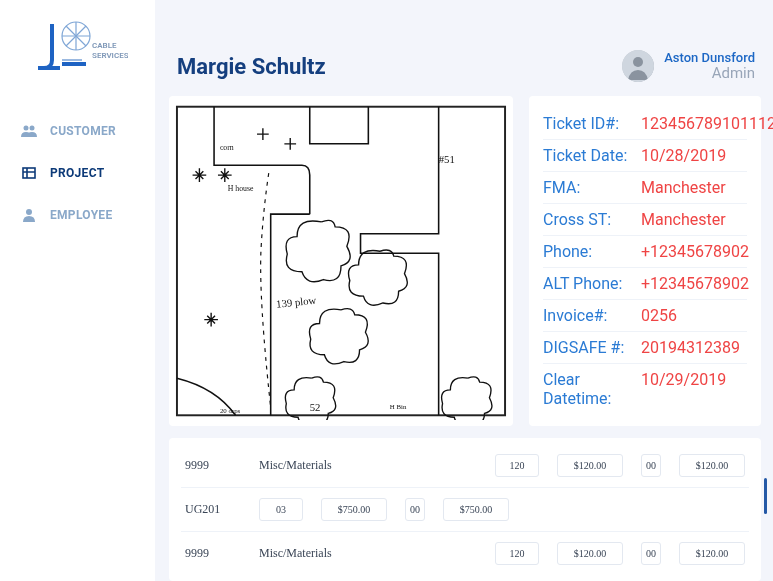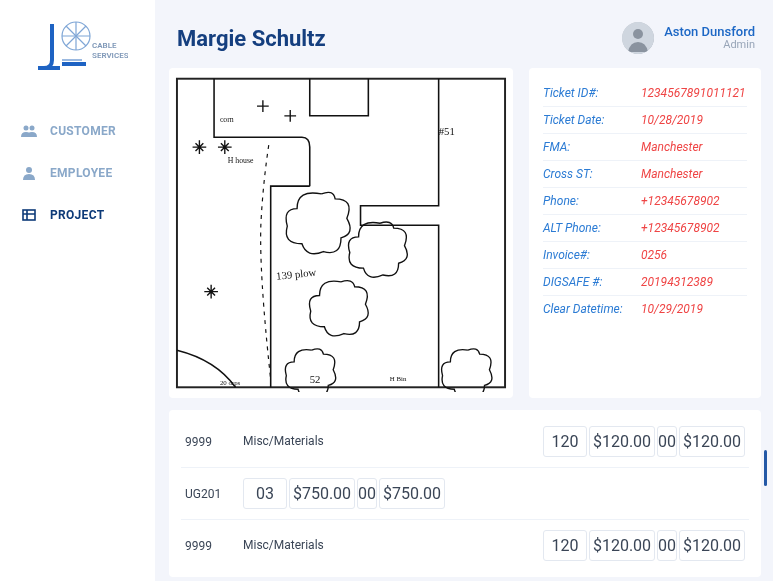--- a/index.html
+++ b/index.html
@@ -39,20 +39,21 @@
     }
     .nav-item.active { color: #0d3a78; }
     .nav-item .ic { width: 18px; display: flex; justify-content: center; }
     .main {
       flex: 1;
       padding: 10px 12px 0 14px;
       display: flex;
       flex-direction: column;
       gap: 12px;
       overflow: hidden;
+      justify-content: flex-end;
     }
     .header {
       display: flex;
       justify-content: space-between;
       align-items: center;
       padding: 12px 6px 2px 8px;
     }
     .title {
       font-size: 22px;
       font-weight: 700;
@@ -64,21 +65,21 @@
       gap: 10px;
     }
     .avatar {
       width: 32px; height: 32px; border-radius: 50%;
       background: linear-gradient(135deg,#cdd3da,#aab2bd);
       display: flex; align-items: center; justify-content: center;
       overflow: hidden;
     }
     .user-text { line-height: 1.1; text-align: left; }
     .user-name { color: #1c67c5; font-size: 13px; font-weight: 500; }
-    .user-role { color: #98a5b8; font-size: 11px; text-align: right; }
+    .user-role { color: #98a5b8; font-size: 15px; text-align: right; }
     .content-top {
       display: flex;
       gap: 16px;
       align-items: stretch;
     }
     .sketch {
       flex: 1;
       background: #fff;
       border-radius: 4px;
       padding: 6px;
@@ -88,50 +89,50 @@
     .ticket-info {
       width: 232px;
       background: #fff;
       border-radius: 4px;
       padding: 12px 14px 6px 14px;
     }
     .info-row {
       display: flex;
       padding: 6px 0;
       border-bottom: 1px solid #eef2f8;
-      font-size: 12px;
-      font-style: italic;
+      font-size: 16px;
     }
     .info-row:last-child { border-bottom: none; }
     .info-label { color: #2b7bd4; width: 90px; flex-shrink: 0; }
     .info-value { color: #ef4444; margin-left: 8px; }
     .table {
       background: #fff;
       border-radius: 4px;
       padding: 6px 12px;
       position: relative;
     }
     .tr {
       display: flex;
       align-items: center;
       padding: 10px 4px;
       border-bottom: 1px solid #eef2f8;
       font-size: 12px;
       color: #3a4556;
-      gap: 2px;
+      gap: 18px;
+      font-family: Liberation Serif, serif;
     }
     .tr:last-child { border-bottom: none; }
     .tc-code { width: 56px; }
     .tc-desc { flex: 1; line-height: 1.3; }
     .cell-box {
       border: 1px solid #e3e8f0;
       border-radius: 3px;
       padding: 5px 0;
       text-align: center;
-      font-size: 16px;
+      font-size: 10px;
       color: #3a4556;
     }
     .w-qty  { width: 44px; }
     .w-price{ width: 66px; }
     .w-ext  { width: 20px; }
     .w-total{ width: 66px; }
     .scroll-hint {
       position: absolute; right: -6px; top: 40px; width: 3px; height: 36px;
       background: #2358a6; border-radius: 2px;
     }
@@ -158,37 +159,37 @@
   <div class="nav-item">
     <span class="ic">
       <svg width="16" height="14" viewBox="0 0 16 14" fill="#8aa8c9">
           <circle cx="5" cy="4" r="2.5"></circle>
           <circle cx="11" cy="4" r="2.5"></circle>
           <path d="M0 13 q0-5 5-5 t5 5 M6 13 q0-5 5-5 t5 5" fill="#8aa8c9"></path>
         </svg>
     </span>
     <span>CUSTOMER</span>
   </div>
+  <div class="nav-item active">
+    <span class="ic">
+      <svg width="16" height="14" viewBox="0 0 16 14" fill="none" stroke="#0d3a78" stroke-width="1.6">
+          <rect x="2" y="2" width="12" height="10"></rect>
+          <path d="M2 6 h12 M6 2 v10"></path>
+        </svg>
+    </span>
+    <span>PROJECT</span>
+  </div>
   <div class="nav-item">
     <span class="ic">
       <svg width="14" height="14" viewBox="0 0 14 14" fill="#8aa8c9">
           <circle cx="7" cy="4" r="3"></circle>
           <path d="M1 14 q0-6 6-6 t6 6"></path>
         </svg>
     </span>
     <span>EMPLOYEE</span>
-  </div>
-  <div class="nav-item active">
-    <span class="ic">
-      <svg width="16" height="14" viewBox="0 0 16 14" fill="none" stroke="#0d3a78" stroke-width="1.6">
-          <rect x="2" y="2" width="12" height="10"></rect>
-          <path d="M2 6 h12 M6 2 v10"></path>
-        </svg>
-    </span>
-    <span>PROJECT</span>
   </div>
 </div>
 
 <div class="main">
   <div class="header">
     <div class="title">Margie Schultz</div>
     <div class="user">
       <div class="avatar">
         <svg width="32" height="32" viewBox="0 0 32 32">
             <circle cx="16" cy="16" r="16" fill="#cfd6df"></circle>

